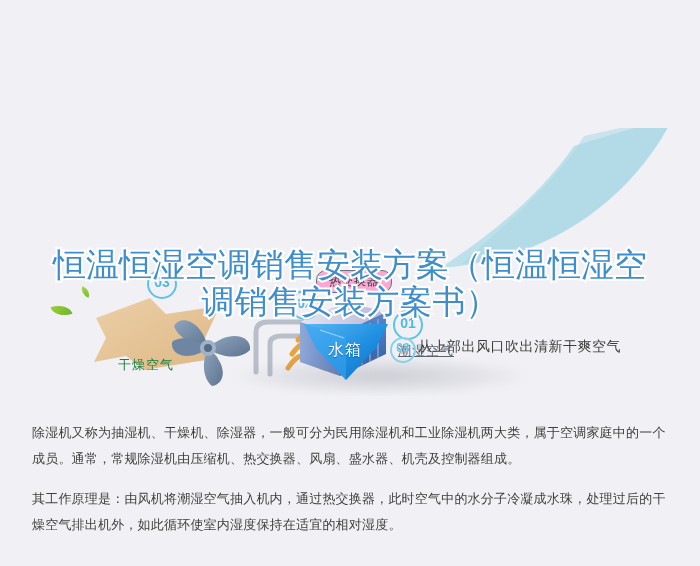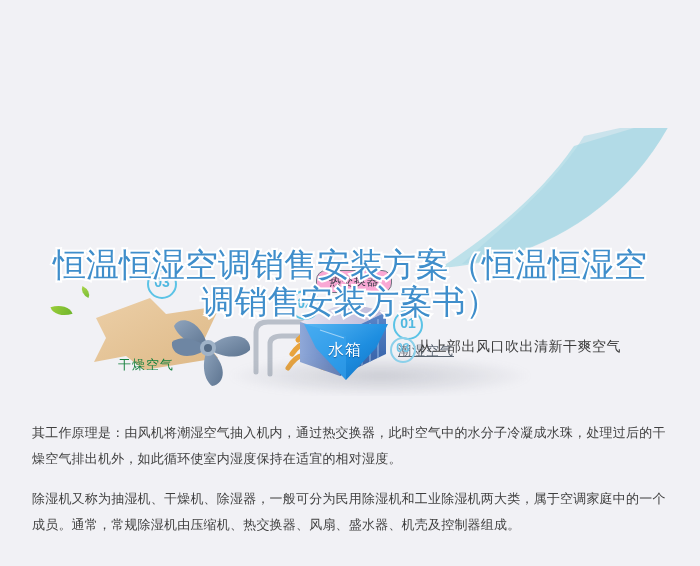--- a/index.html
+++ b/index.html
@@ -339,17 +339,17 @@
     <path d="M 20 8 L 44 16" stroke="#ffffff" stroke-width="1.2" opacity="0.5"></path>
   </svg>
   <div class="tank-label">水箱</div>
 
   <div class="badge b03b">03</div>
   <div class="cap cap-3">从上部出风口吹出清新干爽空气</div>
 
   <div class="overlay-title">恒温恒湿空调销售安装方案（恒温恒湿空调销售安装方案书）</div>
 
   <div class="body-copy">
+    <p>除湿机又称为抽湿机、干燥机、除湿器，一般可分为民用除湿机和工业除湿机两大类，属于空调家庭中的一个成员。通常，常规除湿机由压缩机、热交换器、风扇、盛水器、机壳及控制器组成。</p>
     <p><span>其工作原理是：</span><span>由风机将潮湿空气抽入机内，通过热交换器，此时空气中的水分子冷凝成水珠，处理过后的干燥空气排出机外，如此循环使室内湿度保持在适宜的相对湿度。</span></p>
-    <p>除湿机又称为抽湿机、干燥机、除湿器，一般可分为民用除湿机和工业除湿机两大类，属于空调家庭中的一个成员。通常，常规除湿机由压缩机、热交换器、风扇、盛水器、机壳及控制器组成。</p>
   </div>
 
 </div>
 
 </body></html>

